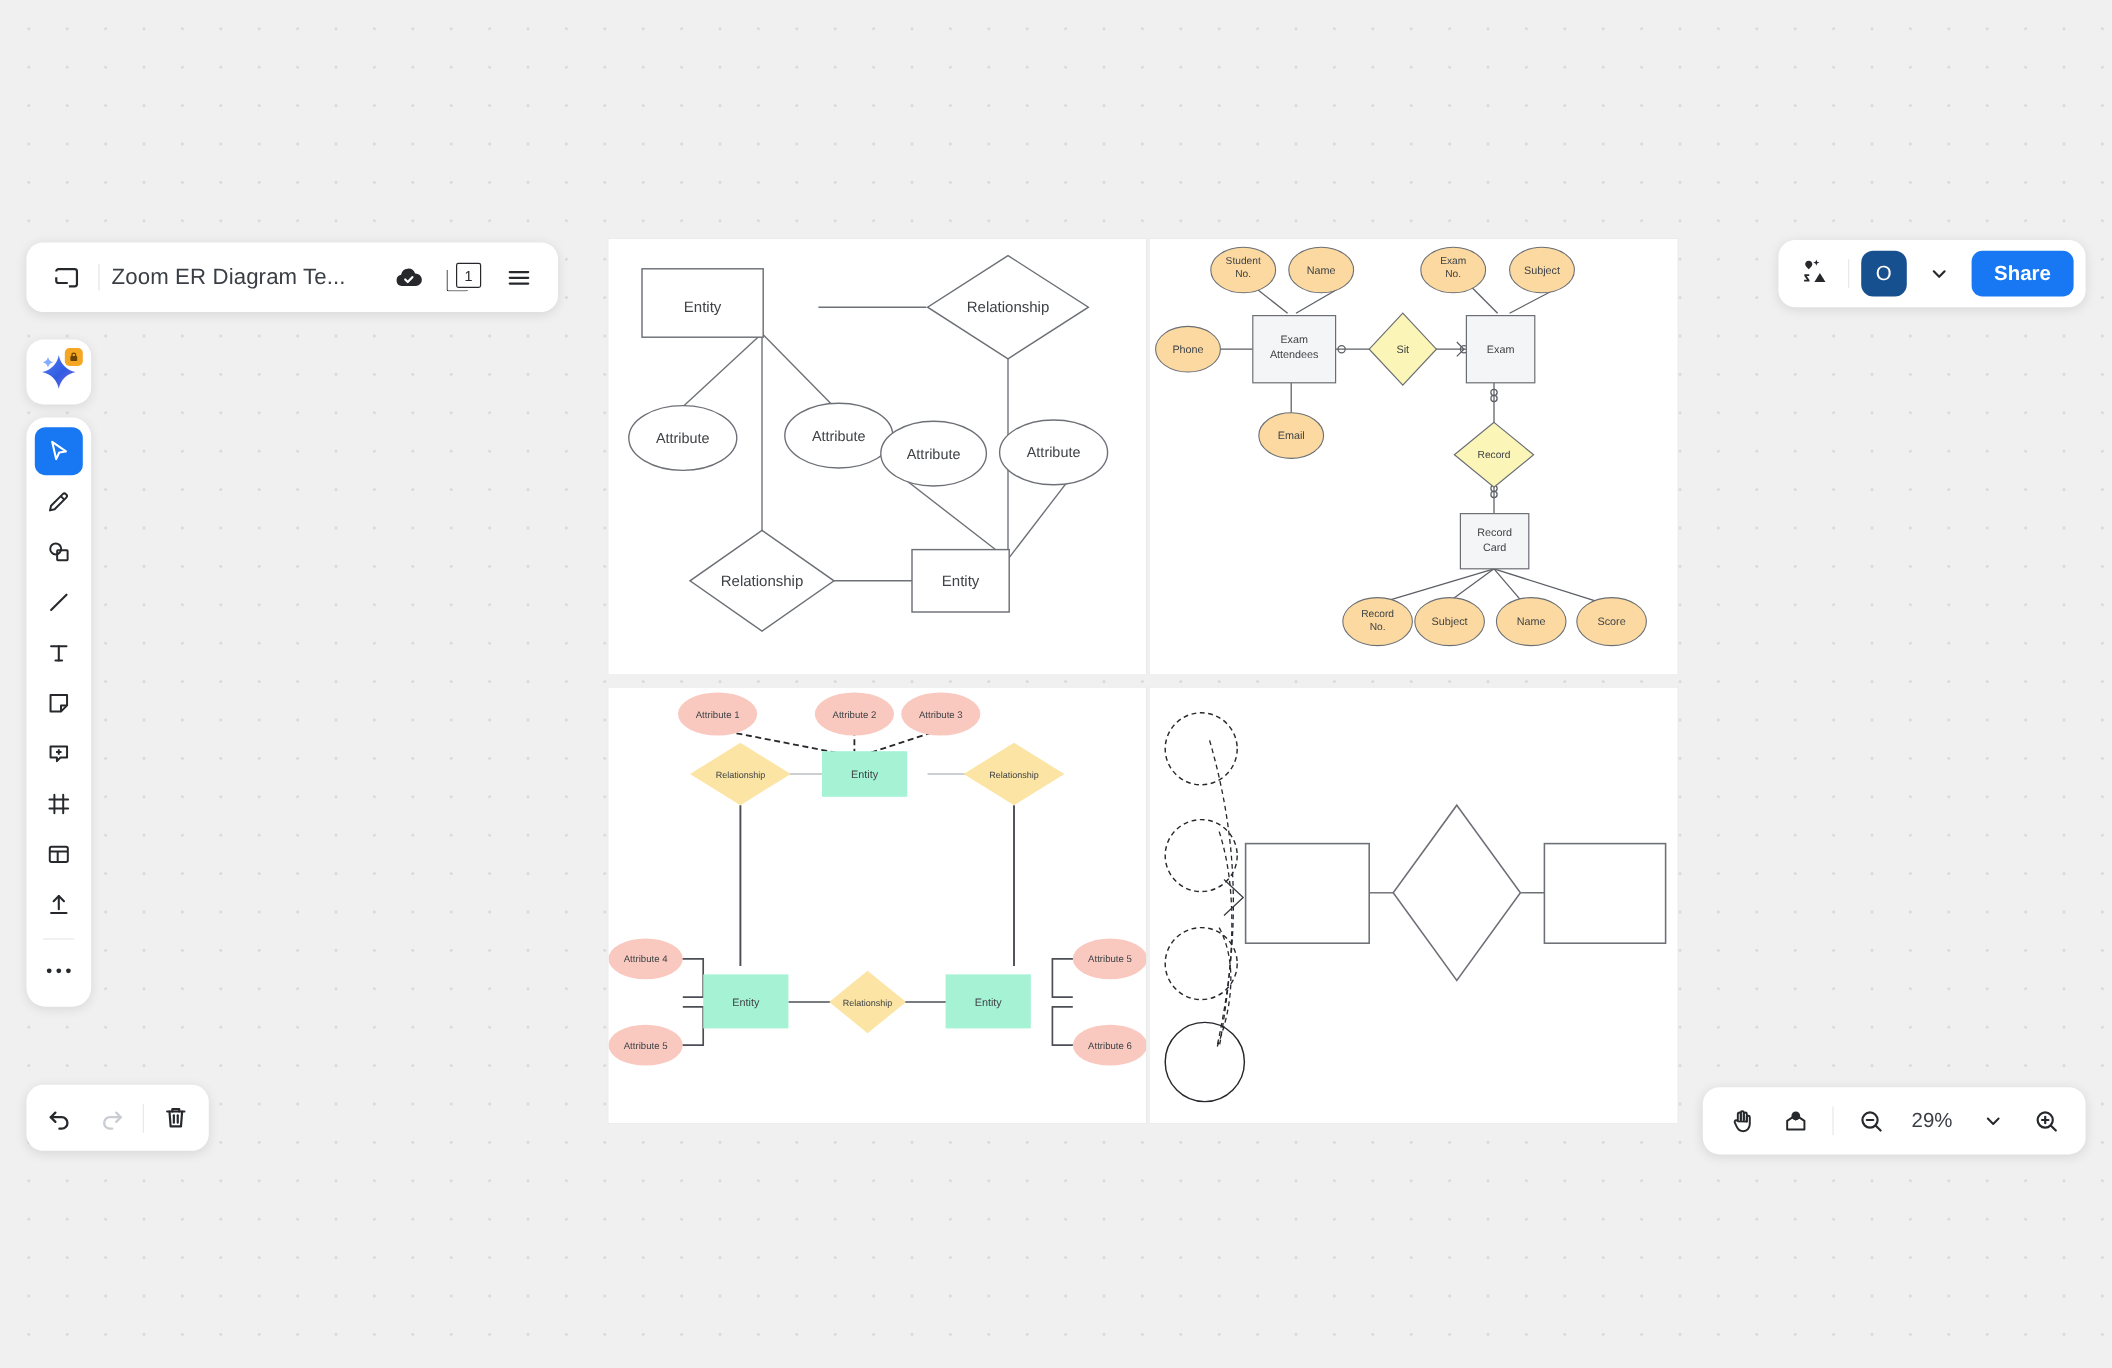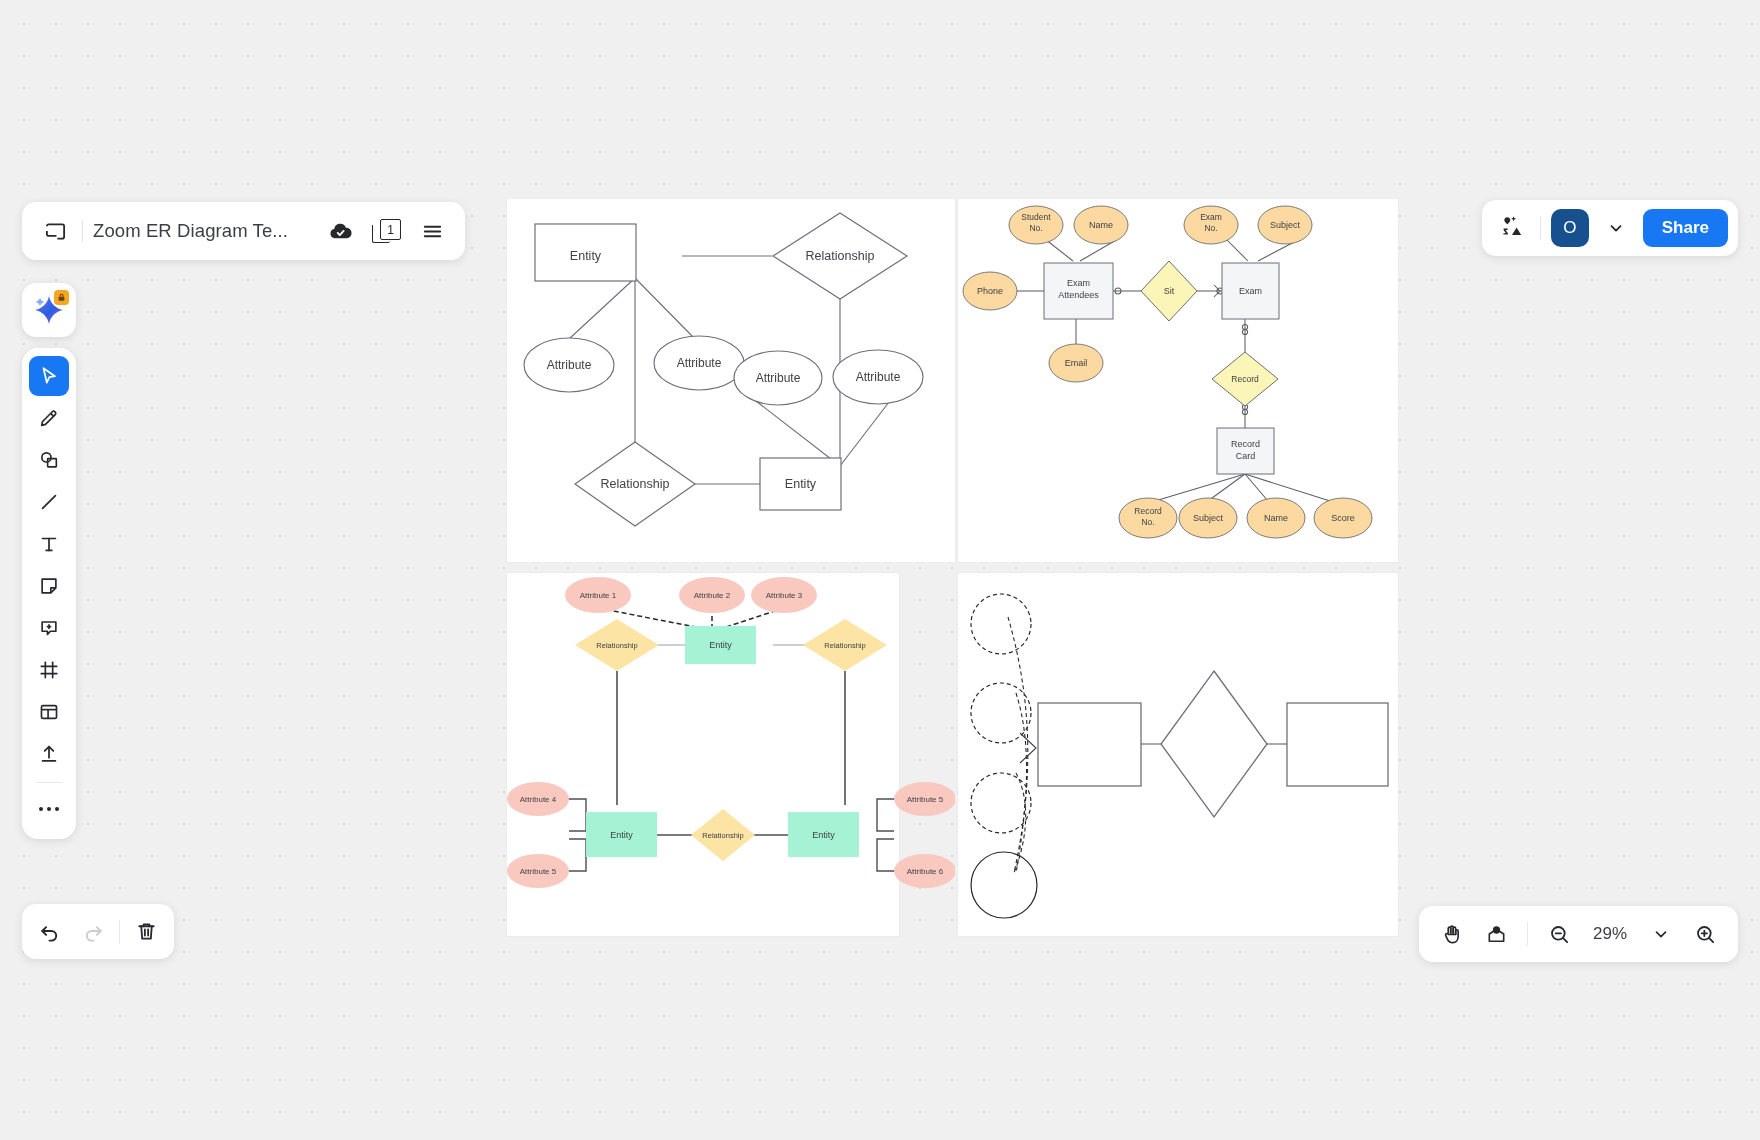--- a/index.html
+++ b/index.html
@@ -373,21 +373,21 @@
         <ellipse cx="318" cy="319" rx="29" ry="20" fill="#fbd9a0" stroke="#6b6f74" stroke-width="0.9"></ellipse>
         <text class="dg-text" x="318" y="322" font-size="9" text-anchor="middle">Name</text>
       </g>
       <g>
         <ellipse cx="385" cy="319" rx="29" ry="20" fill="#fbd9a0" stroke="#6b6f74" stroke-width="0.9"></ellipse>
         <text class="dg-text" x="385" y="322" font-size="9" text-anchor="middle">Score</text>
       </g>
     </svg>
   </div>
 
-  <div class="board" style="left:507px; top:573px; width:392px; height:363px;">
+  <div class="board" style="left:507px; top:573px; width:448px; height:363px;">
     <svg width="448" height="363" viewBox="0 0 448 363">
       <g fill="none" stroke="#9aa0a6" stroke-width="1">
         <line x1="123" y1="72" x2="182" y2="72"></line>
         <line x1="266" y1="72" x2="325" y2="72"></line>
       </g>
       <g fill="none" stroke="#4b4f55" stroke-width="1.6">
         <line x1="110" y1="98" x2="110" y2="232"></line>
         <line x1="338" y1="98" x2="338" y2="232"></line>
       </g>
       <g fill="none" stroke="#4b4f55" stroke-width="1.4">

